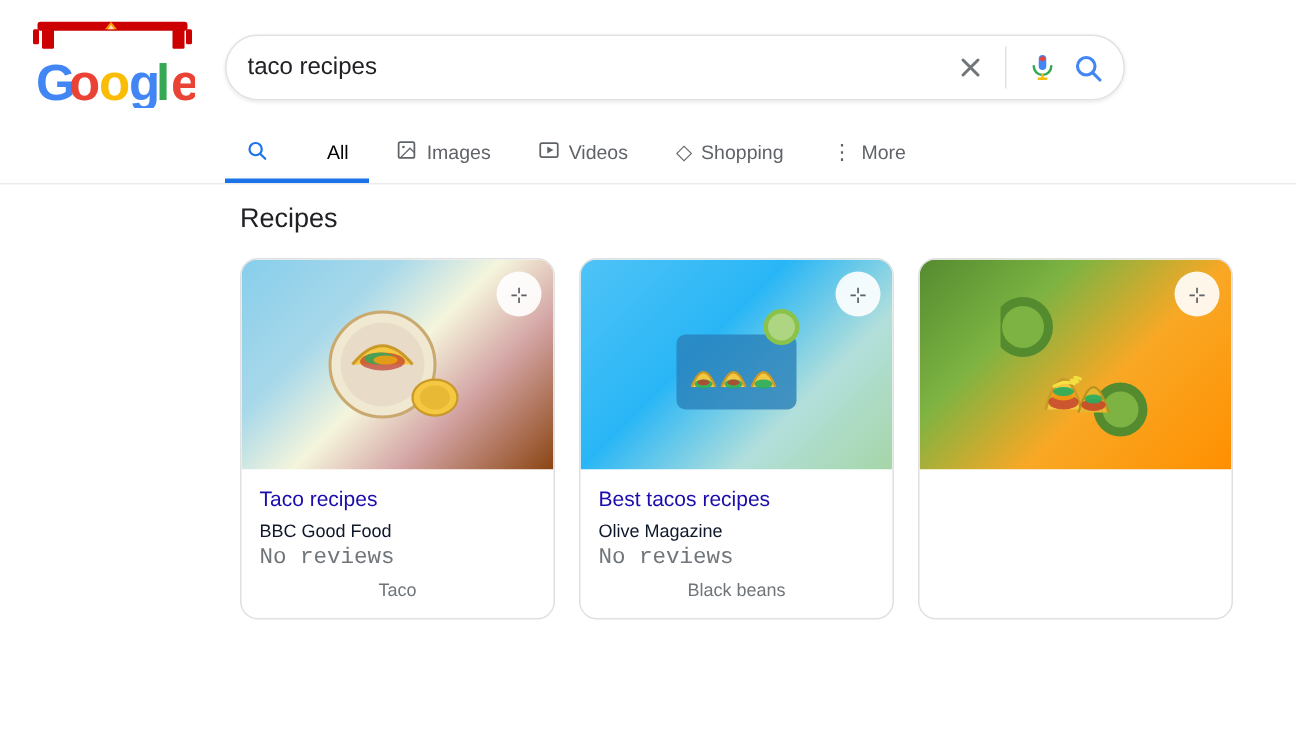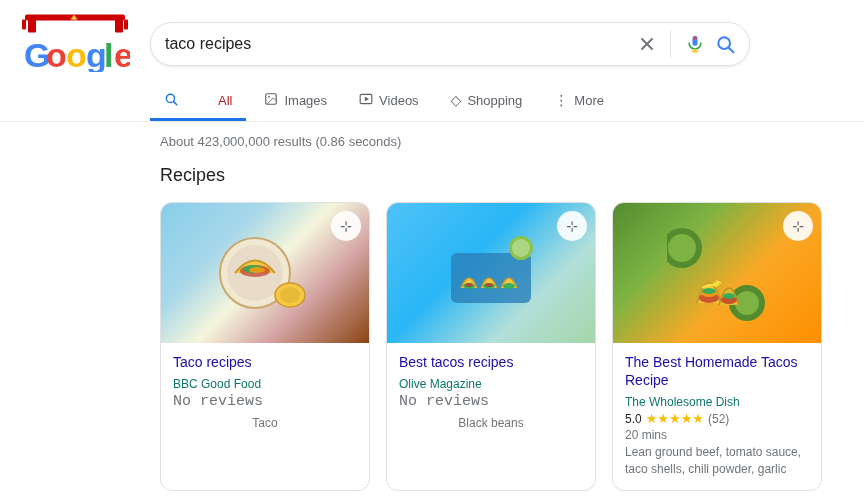--- a/index.html
+++ b/index.html
@@ -85,21 +85,21 @@
       padding: 10px 14px;
       font-size: 13px;
       color: #5f6368;
       cursor: pointer;
       border-bottom: 3px solid transparent;
       text-decoration: none;
       white-space: nowrap;
     }
 
     .nav-tab.active {
-      color: #b91c1c;
+      color: #000000;
       border-bottom: 3px solid #1a73e8;
       gap: 40px;
     }
 
     .nav-tab-icon {
       font-size: 14px;
       line-height: 1;
     }
 
     .tools-tab {
@@ -178,21 +178,21 @@
     .recipe-card-title {
       font-size: 14px;
       color: #1a0dab;
       font-weight: 500;
       margin-bottom: 6px;
       line-height: 1.3;
     }
 
     .recipe-card-source {
       font-size: 12px;
-      color: #0f766e;
+      color: #0f172a;
       margin-bottom: 2px;
     }
 
     .recipe-card-reviews {
       font-size: 15px;
       color: #70757a;
       margin-bottom: 6px;
       font-family: Liberation Mono, monospace;
     }
 
@@ -370,21 +370,20 @@
     <span>Shopping</span>
   </div>
   <div class="nav-tab">
     <span class="nav-tab-icon">⋮</span>
     <span>More</span>
   </div>
 </div>
 
 <div class="results-area">
 
-  <div class="results-count">About 423,000,000 results (0.86 seconds)</div>
 
   <div class="recipes-title">Recipes</div>
 
   <div class="recipe-cards">
 
     <div class="recipe-card">
       <div class="recipe-card-image">
         <div class="img-taco1">
           <svg width="100" height="100" viewBox="0 0 100 100" xmlns="http://www.w3.org/2000/svg">
 
@@ -460,27 +459,16 @@
 
             <path d="M52 82 Q62 48 72 82" fill="#e6b830" stroke="#b8921e" stroke-width="1.5"></path>
             <ellipse cx="62" cy="77" rx="8" ry="4" fill="#c0392b" opacity="0.8"></ellipse>
             <ellipse cx="62" cy="73" rx="6" ry="3" fill="#27ae60" opacity="0.9"></ellipse>
 
             <path d="M35 65 Q42 60 50 63 Q44 58 52 62 Q46 56 54 60" stroke="#f5e642" stroke-width="2" fill="none" opacity="0.9"></path>
           </svg>
         </div>
         <button class="bookmark-btn">⊹</button>
       </div>
-      <div class="recipe-card-body">
-        <div class="recipe-card-title">The Best Homemade Tacos Recipe</div>
-        <div class="recipe-card-source">The Wholesome Dish</div>
-        <div class="recipe-rating">
-          <span class="rating-score">5.0</span>
-          <span class="stars">★★★★★</span>
-          <span class="rating-count">(52)</span>
-        </div>
-        <div class="recipe-card-time">20 mins</div>
-        <div class="recipe-card-ingredients">Lean ground beef, tomato sauce, taco shells, chili powder, garlic</div>
-      </div>
     </div>
 
   </div>
 </div>
 
 </body></html>

